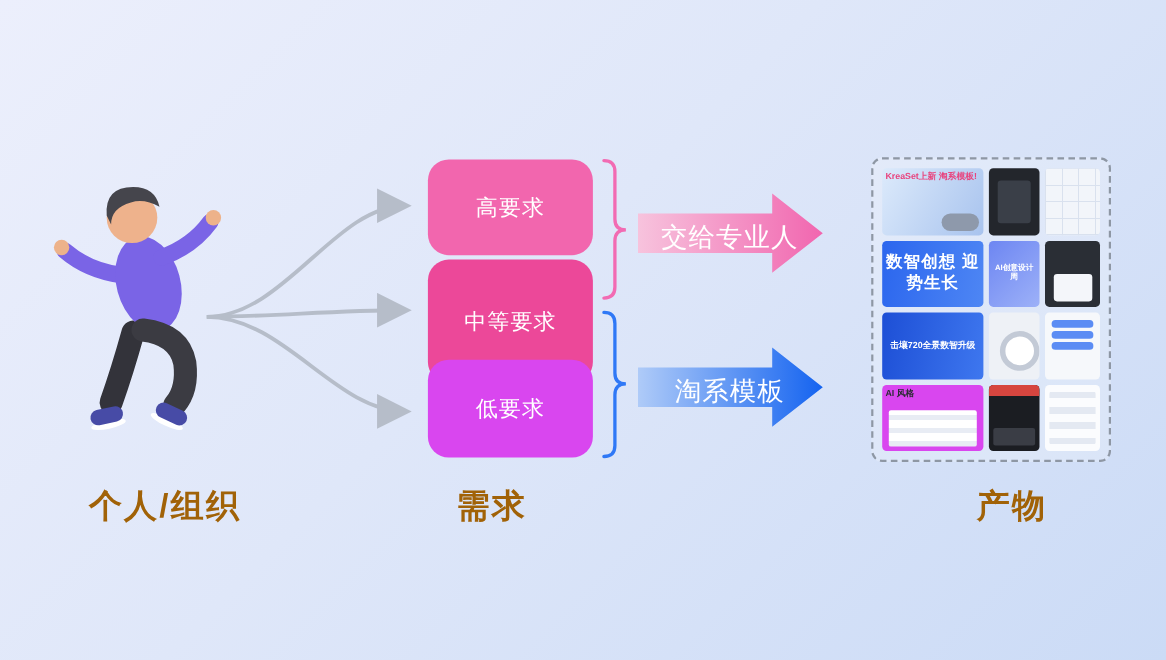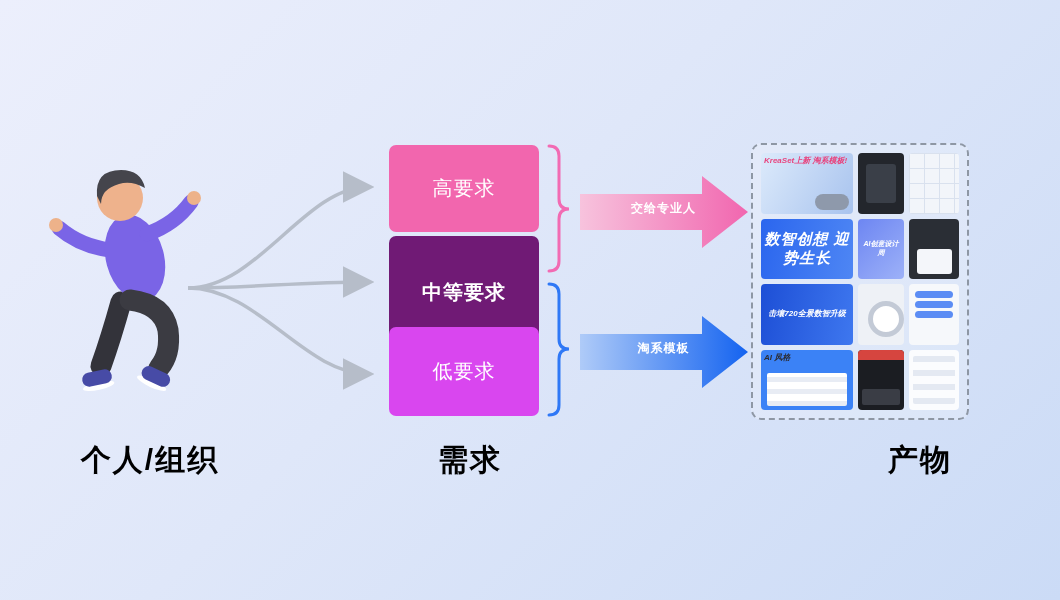--- a/index.html
+++ b/index.html
@@ -4,50 +4,50 @@
 <style>
   html,body{margin:0;padding:0;}
   body{
     width:1060px;height:600px;position:relative;overflow:hidden;
     background:linear-gradient(135deg,#eceffc 0%,#dfe7f9 45%,#cbdbf6 100%);
     font-family:"Liberation Sans","DejaVu Sans",sans-serif;
   }
   
   .section-label{
     position:absolute;top:440px;font-size:30px;font-weight:900;
-    color:#000000;text-align:center;letter-spacing:2px;
+    color:#a16207;text-align:center;letter-spacing:2px;
   }
   
   .req-box{
-    position:absolute;left:389px;width:150px;border-radius:7px;
+    position:absolute;left:389px;width:150px;border-radius:19px;
     display:flex;align-items:center;justify-content:center;
     color:#fff;font-size:20px;font-weight:500;letter-spacing:1px;
   }
   .req-high{top:145px;height:87px;background:#F266AE;}
-  .req-mid{top:236px;height:112px;background:#701a75;font-weight:bold;}
+  .req-mid{top:236px;height:112px;background:#ec4899;}
   .req-low{top:327px;height:89px;background:#d946ef;}
   
   .overlay{position:absolute;left:0;top:0;width:1060px;height:600px;pointer-events:none;}
   
   .flow-arrow{position:absolute;width:170px;height:76px;}
   .flow-pink{left:580px;top:174px;}
   .flow-blue{left:580px;top:314px;}
   .flow-label{
     position:absolute;width:155px;text-align:center;color:#fff;
-    font-size:12px;font-weight:700;letter-spacing:1px;
+    font-size:24px;font-weight:400;letter-spacing:1px;
   }
   .flow-label-pink{left:586px;top:200px;}
   .flow-label-blue{left:586px;top:340px;}
   
   .person{position:absolute;left:35px;top:158px;width:215px;height:255px;}
   
   .output-panel{
-    position:absolute;left:751px;top:143px;width:218px;height:277px;
+    position:absolute;left:792px;top:143px;width:218px;height:277px;
     border:2px dashed #8e97a4;border-radius:10px;
-    background:rgba(255,255,255,0.22);box-sizing:border-box;font-style:italic;
+    background:rgba(255,255,255,0.22);box-sizing:border-box;
   }
   .collage{
     position:absolute;inset:8px;display:grid;gap:5px;
     grid-template-columns:92px 46px 50px;grid-template-rows:repeat(4,1fr);
   }
   .tile{border-radius:4px;overflow:hidden;position:relative;font-size:7px;line-height:1.25;}
   .tile .tl{position:absolute;inset:0;display:flex;align-items:center;justify-content:center;
     text-align:center;padding:3px;color:#fff;font-weight:700;}
   .t1{background:linear-gradient(120deg,#dceafb,#a8c3ee);}
   .t1 .tl{align-items:flex-start;justify-content:flex-start;color:#e8447e;font-size:8px;}
@@ -62,21 +62,21 @@
   .t5{background:linear-gradient(135deg,#6d86f2,#9db1f8);}
   .t6{background:#2a2e35;}
   .t6 .card{position:absolute;left:15%;bottom:8%;width:70%;height:42%;background:#f4f6fa;border-radius:3px;}
   .t7{background:linear-gradient(100deg,#1d4fd6,#3e77ef);}
   .t7 .tl{font-size:8px;border-radius:21px;}
   .t8{background:#eef1f6;}
   .t8 .fan{position:absolute;left:50%;top:50%;width:26px;height:26px;margin:-13px 0 0 -13px;
       border-radius:50%;border:5px solid #c3cad6;background:#fff;}
   .t9{background:#f6f8fb;padding:4px;box-sizing:border-box;}
   .t9 .pill{height:7px;border-radius:4px;background:#3f79f2;margin:3px 2px;opacity:.85;}
-  .t10{background:#3b82f6;}
+  .t10{background:#d946ef;}
   .t10 .tl{align-items:flex-start;justify-content:flex-start;color:#2c2c34;font-size:8px;}
   .t10 .rows{position:absolute;left:6%;bottom:6%;width:88%;height:55%;
       background:repeating-linear-gradient(0deg,#e8ecf4 0 5px,#fff 5px 12px);border-radius:2px;}
   .t11{background:#1b1d22;}
   .t11 .bar{position:absolute;left:0;top:0;width:100%;height:10px;background:#d6453f;}
   .t11 .strip{position:absolute;left:8%;bottom:8%;width:84%;height:26%;background:#3a3d45;border-radius:2px;}
   .t12{background:#fbfcfe;}
   .t12 .rows{position:absolute;left:8%;top:10%;width:84%;height:80%;
       background:repeating-linear-gradient(0deg,#e4e9f2 0 6px,#fbfcfe 6px 14px);border-radius:2px;}
 </style>
@@ -194,14 +194,14 @@
         <div class="bar"></div>
         <div class="strip"></div>
       </div>
     <div class="tile t12">
         <div class="rows"></div>
       </div>
   </div>
 </div>
 
 <div class="section-label" style="left:55px;width:190px;">个人/组织</div>
-<div class="section-label" style="left:395px;width:150px;">需求</div>
+<div class="section-label" style="left:372px;width:150px;">需求</div>
 <div class="section-label" style="left:830px;width:180px;font-family:Liberation Mono, monospace;">产物</div>
 
 </body></html>

